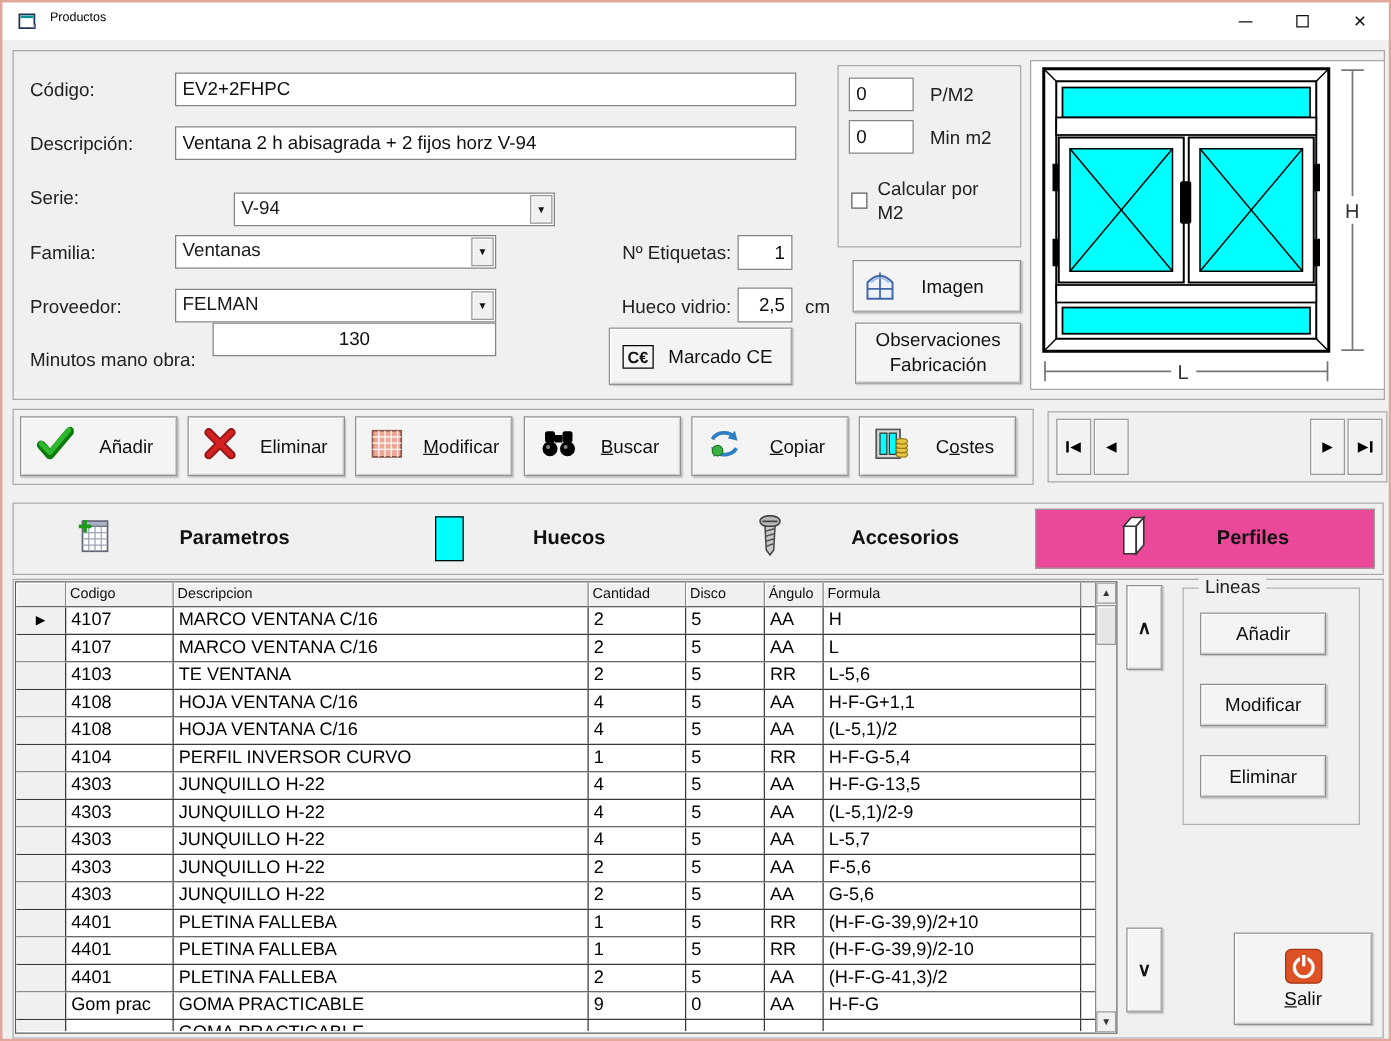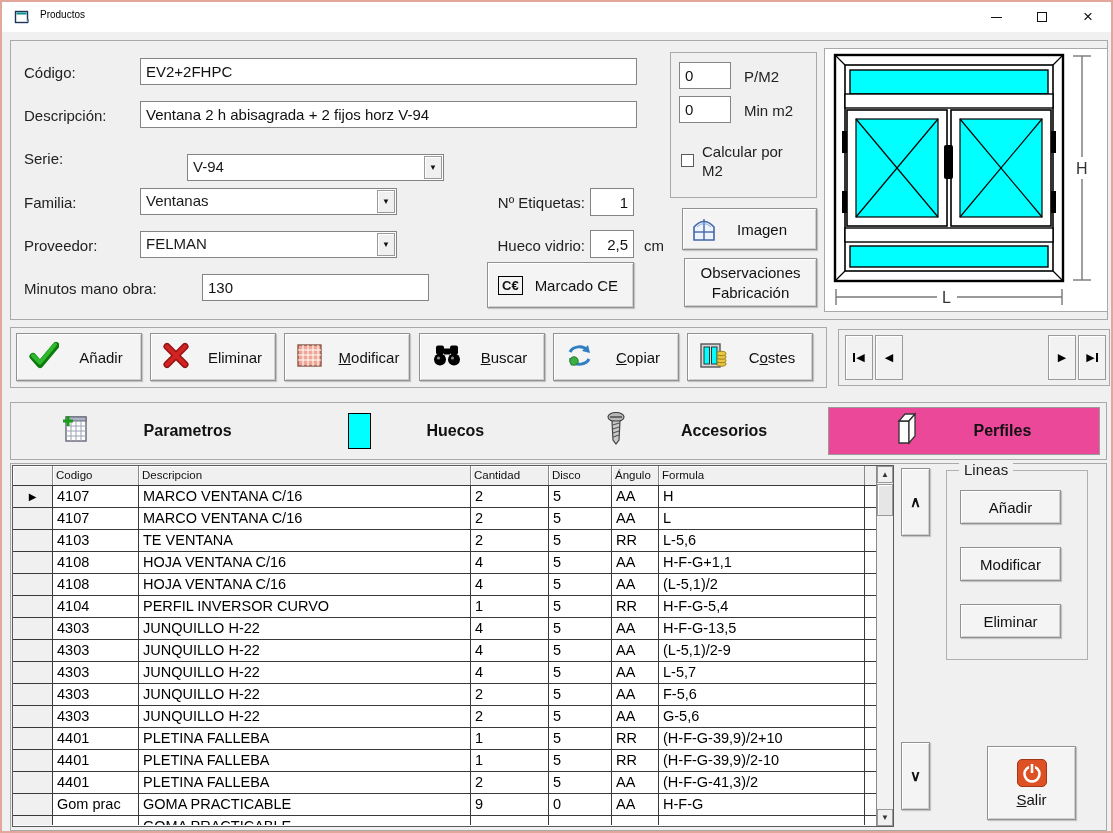--- a/index.html
+++ b/index.html
@@ -86,21 +86,21 @@
   .g-scroll { position:absolute; right:0; top:0; width:17px; height:360px; background:#f2f2f2; border-left:1px solid #8a8a8a; }
   .g-sbtn { position:absolute; left:0; width:16px; height:17px; background:#f0f0f0; border:1px solid #9a9a9a;
             display:flex; align-items:center; justify-content:center; font-size:8px; color:#333; }
   .g-thumb { position:absolute; left:0; top:18px; width:16px; height:32px; background:#e6e6e6; border:1px solid #9a9a9a; box-shadow:inset 1px 1px 0 #fff; }
 
   .scrollv { width:29px; height:68px; font-weight:bold; font-size:15px; }
   .lineas-box { position:absolute; left:944px; top:468px; width:142px; height:190px; border:1px solid #b0b0b0;padding-left:24px; }
   .lineas-legend { position:absolute; left:12px; top:-10px; background:#f0f0f0; padding:0 5px; font-size:15px; color:#222; }
   .lineas-btn { left:13px; width:101px; height:34px; }
 
-  .salir-btn { left:985px; top:744px; width:89px; height:74px; flex-direction:column; gap:4px; }
+  .salir-btn { left:985px; top:744px; width:111px; height:74px; flex-direction:column; gap:4px; }
   .power-icon { position:relative; width:30px; height:28px; background:#dd5124; border:1px solid #a33615; border-radius:5px; }
 </style>
 </head>
 <body>
 
 <div class="win">
 
   <div class="titlebar">
     <span class="title-icon">
       <svg width="16" height="16" viewBox="0 0 16 16">
@@ -139,21 +139,21 @@
     <span class="cbtn">▼</span>
   </div>
 
   <span class="lbl" style="left:22px; top:235px;">Proveedor:</span>
   <div class="combo" style="left:138px; top:229px; width:257px; height:27px;">
     <span class="cval">FELMAN</span>
     <span class="cbtn">▼</span>
   </div>
 
   <span class="lbl" style="left:22px; top:278px;">Minutos mano obra:</span>
-  <input class="field" style="left: 168px; top: 272px; width: 227px; height: 27px; text-align: left; margin-left: 32px;" value="130">
+  <input class="field" style="left: 168px; top: 256px; width: 227px; height: 27px; text-align: center;" value="130">
 
   <span class="lbl" style="left:483px; top:192px; width:100px; text-align:right;">Nº Etiquetas:</span>
   <input class="field" style="left: 588px; top: 186px; width: 44px; height: 28px; text-align: right;" value="1">
 
   <span class="lbl" style="left:483px; top:235px; width:100px; text-align:right;">Hueco vidrio:</span>
   <input class="field" style="left: 588px; top: 228px; width: 44px; height: 28px; text-align: right;" value="2,5">
   <span class="lbl" style="left:642px; top:235px;">cm</span>
 
   <div class="btn3d" style="left:485px; top:260px; width:147px; height:46px; justify-content:flex-start;">
     <span style="margin-left:10px; border:1.5px solid #000; padding:1px 3px; font-size:13px; font-weight:bold;">C€</span>

